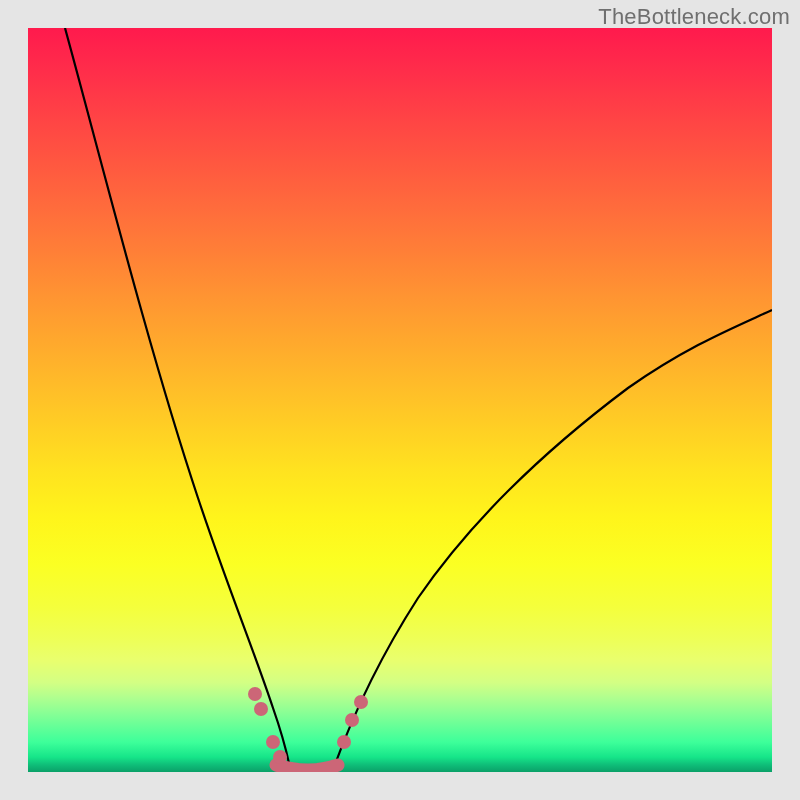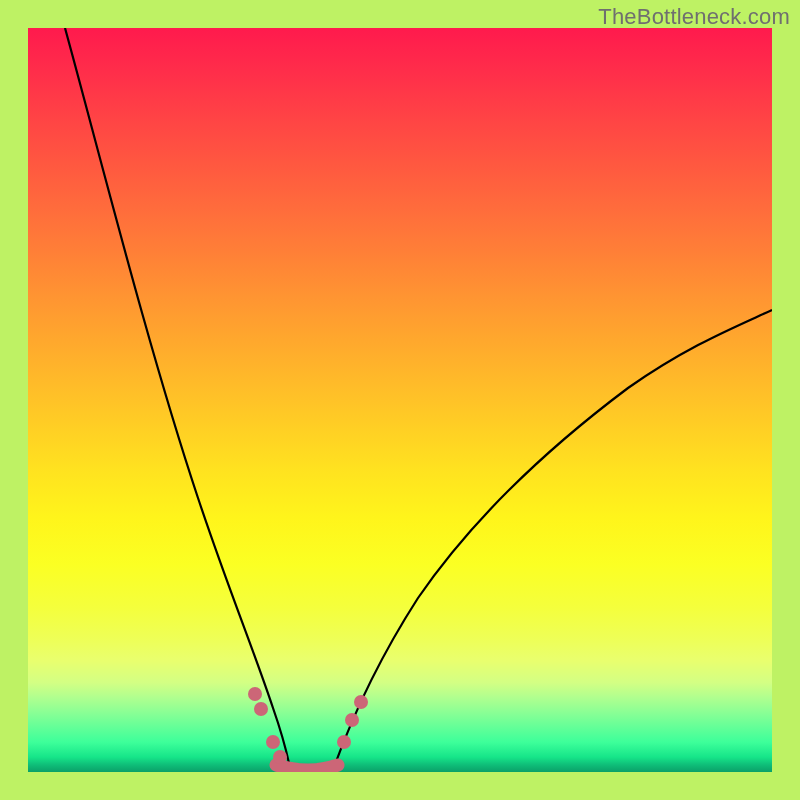--- a/index.html
+++ b/index.html
@@ -10,21 +10,21 @@
     background: #000;
     overflow: hidden;
     font-family: Arial, Helvetica, sans-serif;
   }
   .frame {
     position: absolute;
     top: 0;
     left: 0;
     width: 800px;
     height: 800px;
-    background: #bef264;
+    background: #e5e5e5;
   }
   .plot-area {
     position: absolute;
     top: 28px;
     left: 28px;
     width: 744px;
     height: 744px;
     
     background: linear-gradient(
       to bottom,

